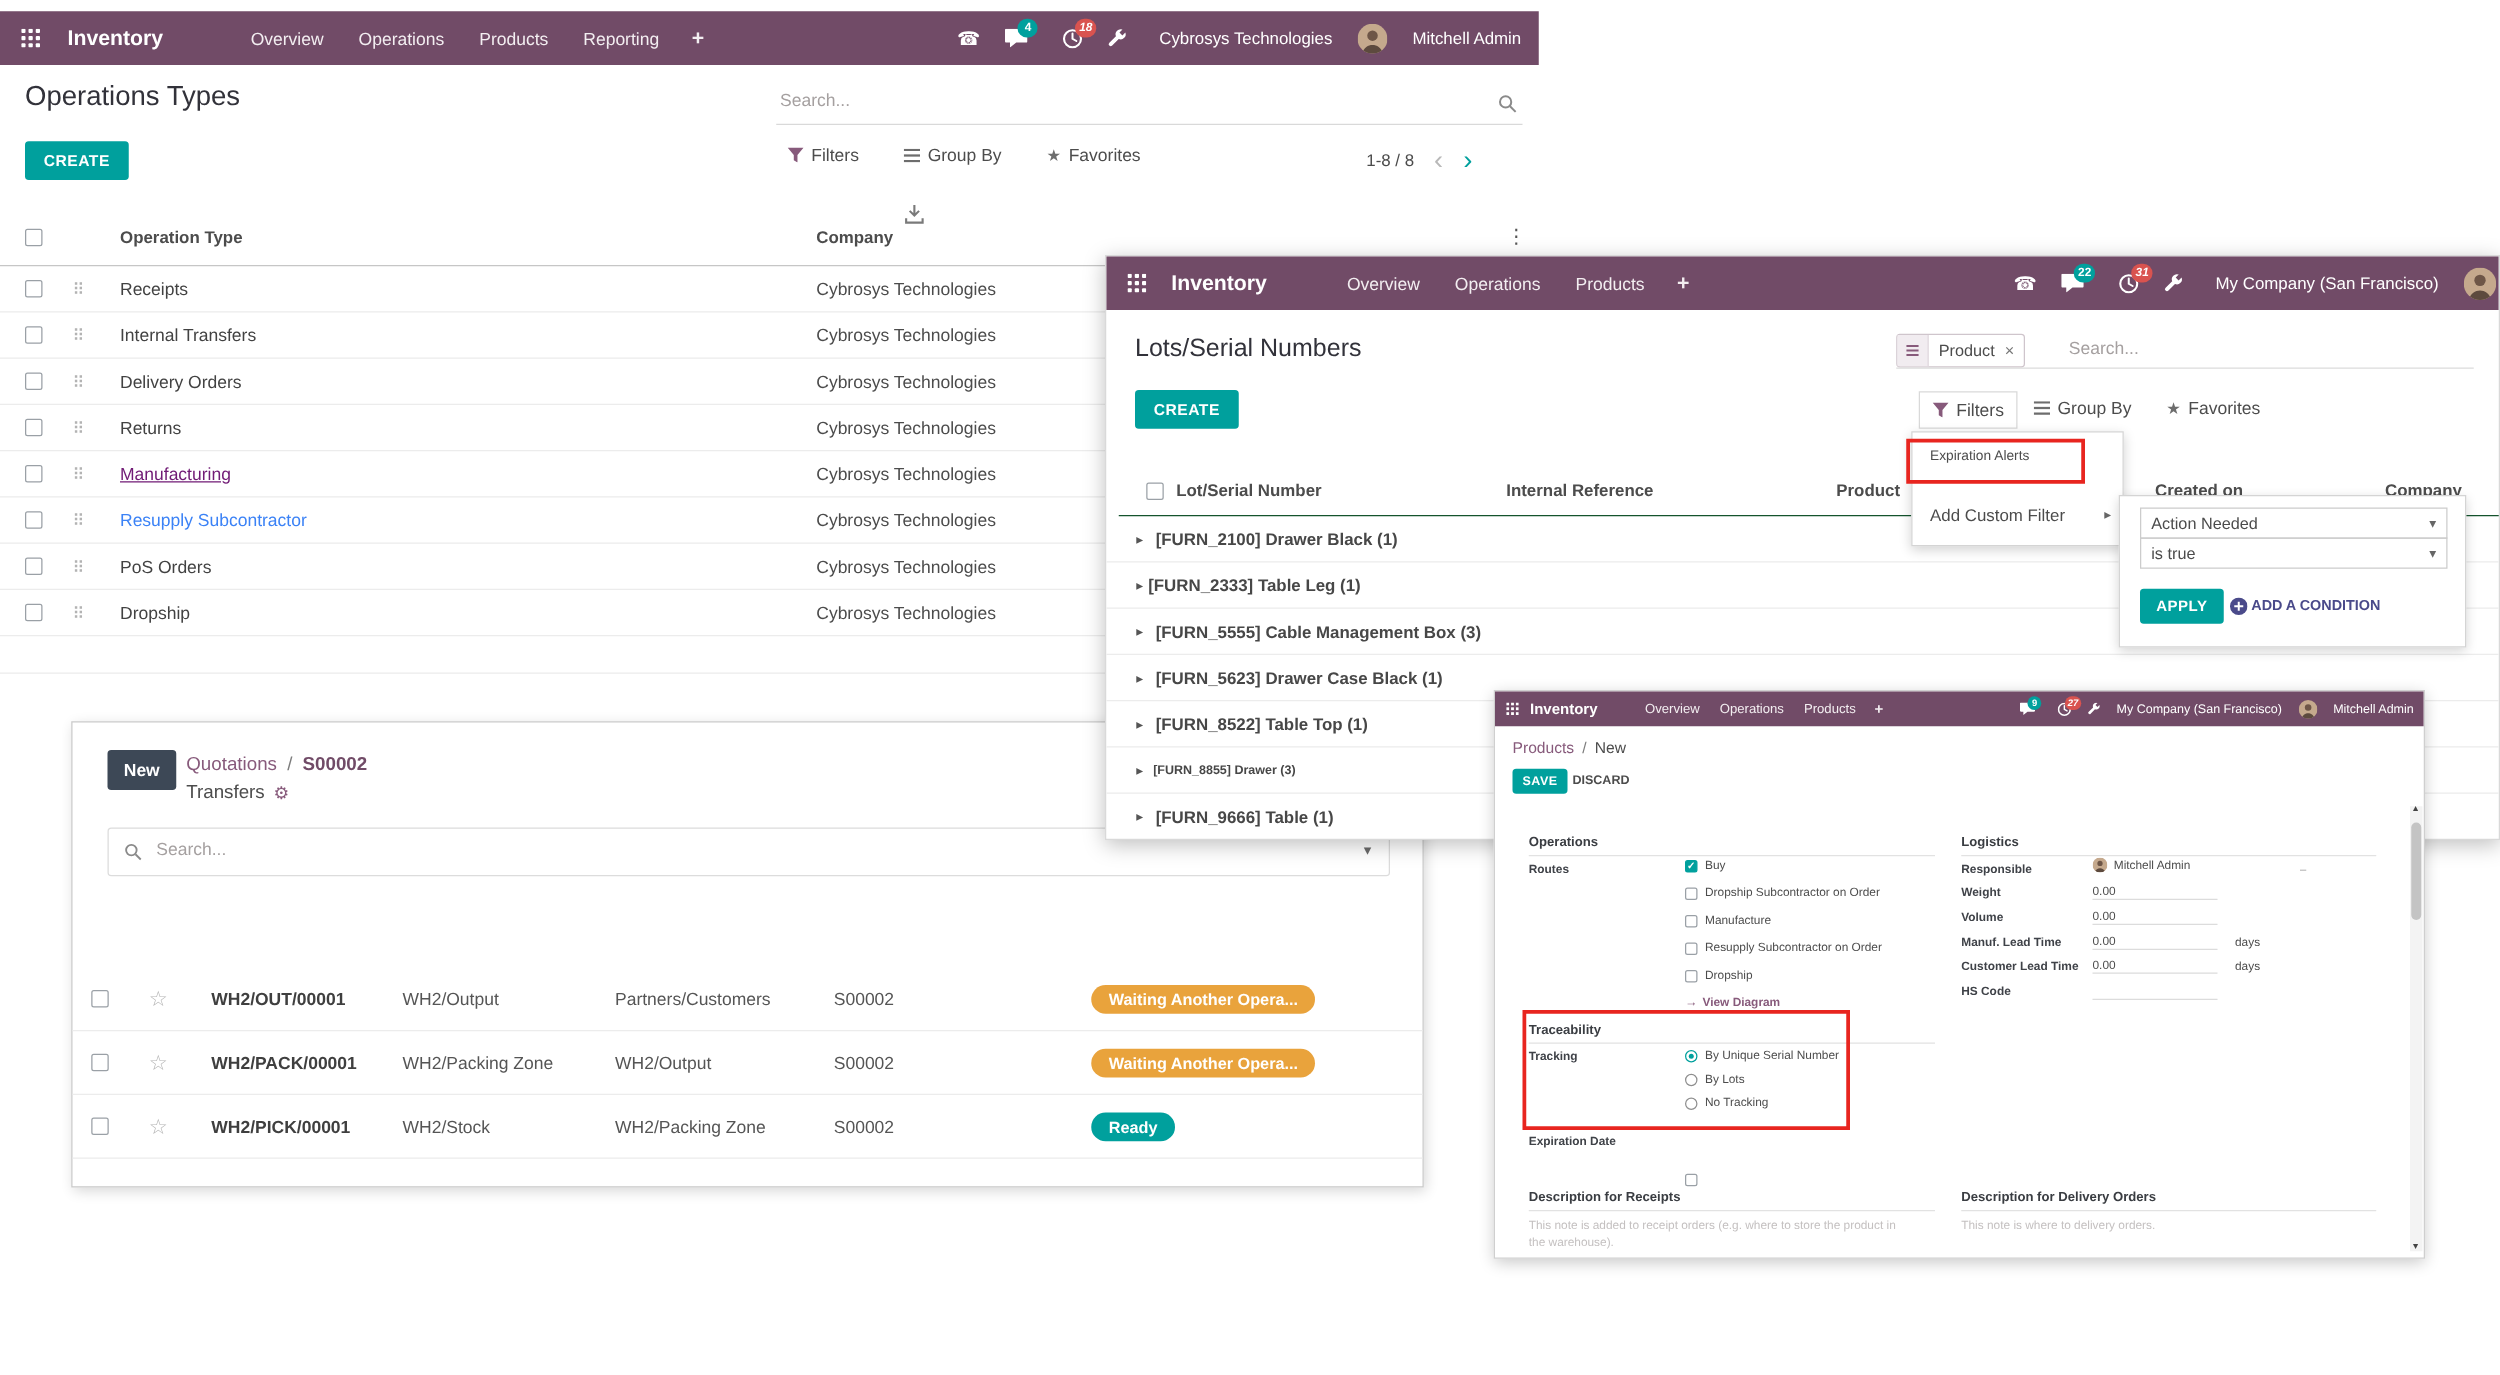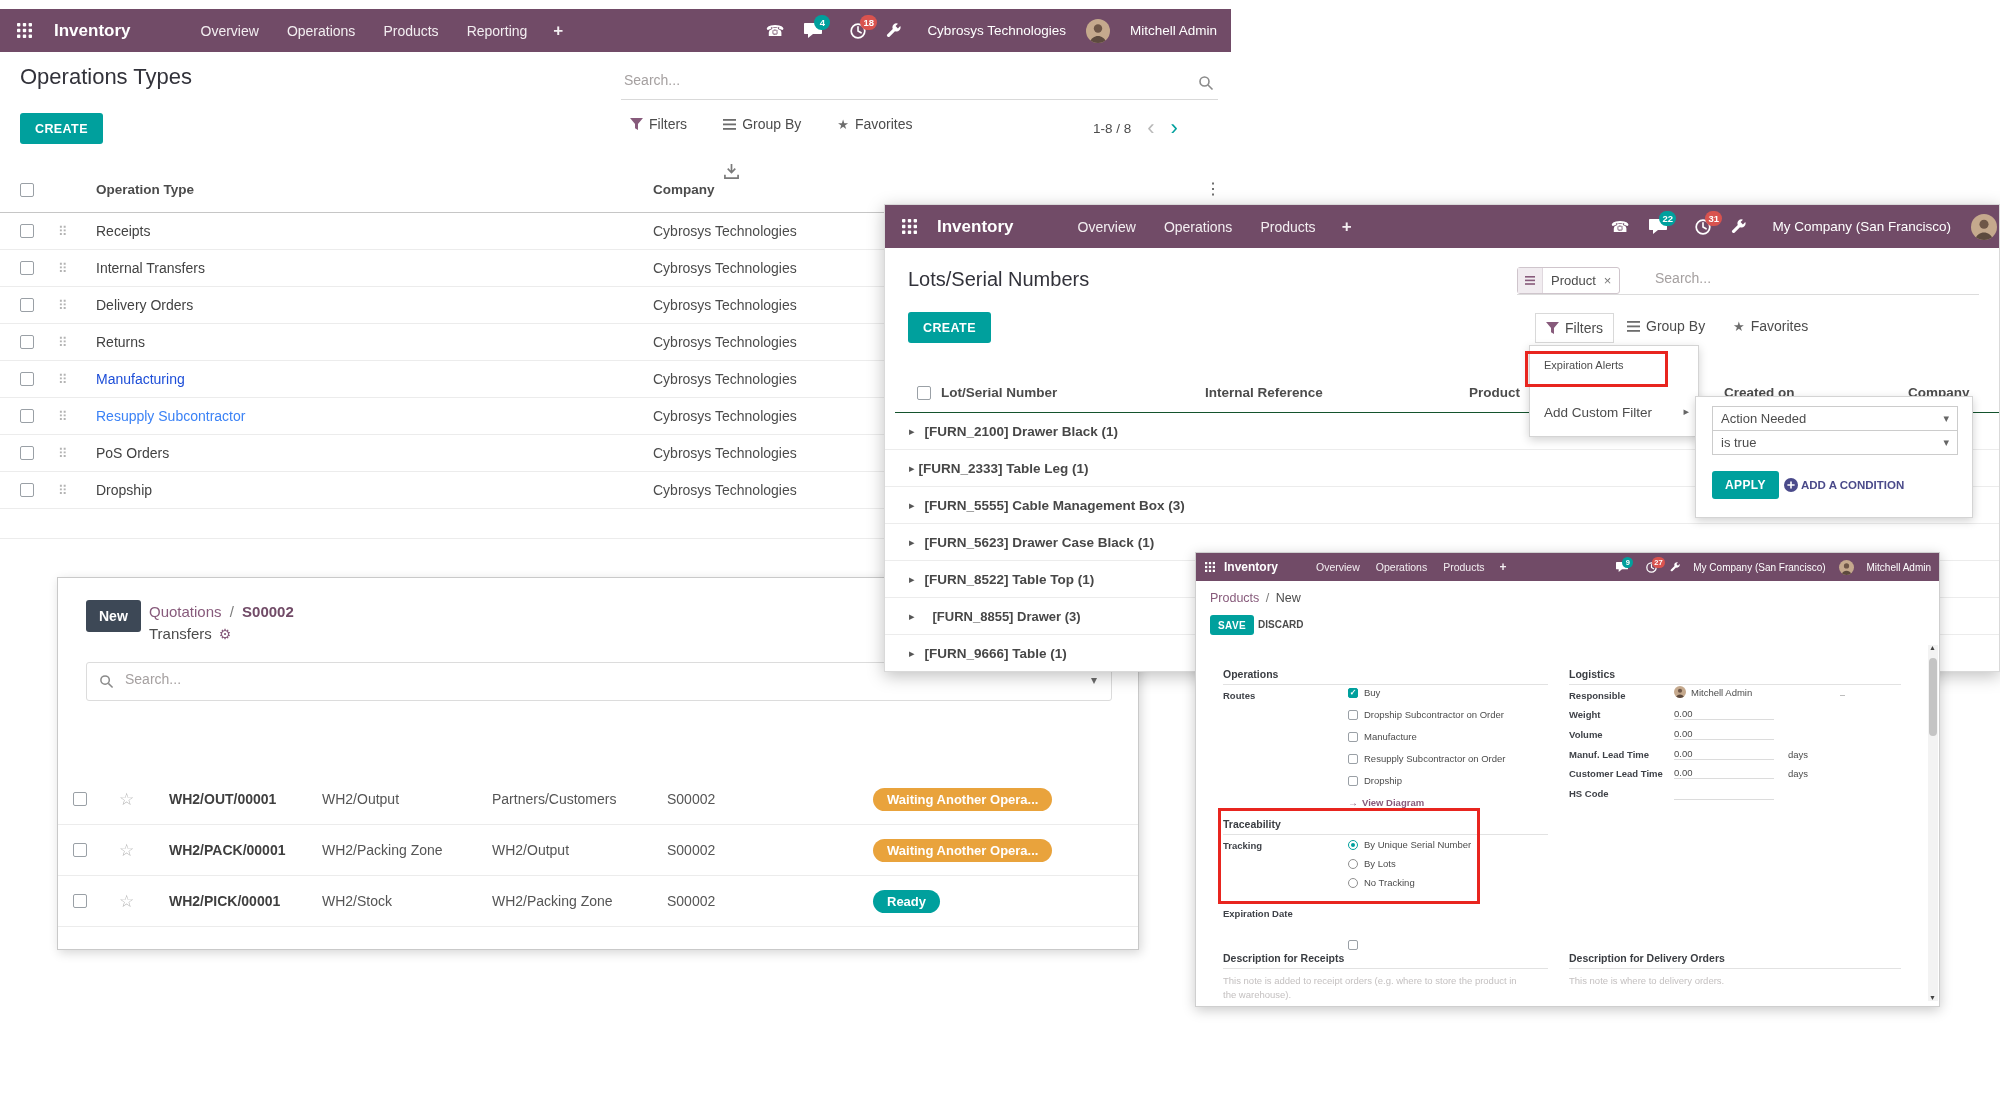--- a/index.html
+++ b/index.html
@@ -6,21 +6,21 @@
   html,body{width:2000px;height:1100px;}
   body{font-family:"Liberation Sans",sans-serif;background:#fff;position:relative;overflow:hidden;color:#4c4c4c;}
   .win{position:absolute;background:#fff;}
   .abs{position:absolute;}
   .flex{display:flex;align-items:center;}
   .ohdr{display:flex;align-items:center;background:#714B67;color:#fff;position:relative;}
   .brand{font-weight:700;color:#fff;}
   .navi{color:#f3eef1;cursor:pointer;white-space:nowrap;}
   .hic{position:relative;display:flex;align-items:center;justify-content:center;cursor:pointer;}
   .bdg{position:absolute;top:-8px;left:10px;background:#00A09D;color:#fff;font-weight:700;border-radius:9px;min-width:16px;height:15px;line-height:15px;padding:0 3px;font-size:9.5px;text-align:center;}
-  .bdg.red{background:#D9534F;}
+  .bdg.red{background:#D9534F;font-style:italic;}
   .bdg.s4{top:-5px;left:6px;min-width:11px;height:11px;line-height:11px;font-size:7.5px;border-radius:6px;padding:0 2px;}
   .btn{background:#00A09D;color:#fff;font-weight:700;border:none;border-radius:3px;cursor:pointer;display:inline-flex;align-items:center;justify-content:center;letter-spacing:.4px;font-family:inherit;}
   .cbx{display:inline-block;background:#fff;border:1px solid #9aa0a6;border-radius:2px;flex:none;width:14px;height:14px;cursor:pointer;position:relative;}
   .cbx.sm{width:10px;height:10px;}
   .cbx.on{background:#00A09D;border-color:#00A09D;}
   .cbx.on::after{content:"✓";position:absolute;color:#fff;font-weight:700;left:0;right:0;top:-2px;text-align:center;font-size:11px;}
   .cbx.sm.on::after{font-size:8px;top:-1px;}
   .rad{display:inline-block;border:1px solid #8f8f8f;border-radius:50%;background:#fff;flex:none;width:10px;height:10px;position:relative;cursor:pointer;}
   .rad.on{border-color:#00A09D;}
   .rad.on::after{content:"";position:absolute;left:2px;top:2px;right:2px;bottom:2px;border-radius:50%;background:#00A09D;}
@@ -185,21 +185,21 @@
         </span>
       <span style="width:38px;color:#b3b3b3;font-size:13px;">⠿</span>
       <span style="width:557px;color:#424242;">Returns</span>
       <span style="flex:1;color:#4c4c4c;">Cybrosys Technologies</span>
     </div>
     <div class="flex rowline" style="height:37px;font-size:14px;">
       <span class="flex" style="width:58px;padding-left:20px;">
           <span class="cbx"></span>
         </span>
       <span style="width:38px;color:#b3b3b3;font-size:13px;">⠿</span>
-      <span style="width:557px;color:#1d4ed8;">Manufacturing</span>
+      <span style="width:557px;color:#701a75;text-decoration:underline;">Manufacturing</span>
       <span style="flex:1;color:#4c4c4c;">Cybrosys Technologies</span>
     </div>
     <div class="flex rowline" style="height:37px;font-size:14px;">
       <span class="flex" style="width:58px;padding-left:20px;">
           <span class="cbx"></span>
         </span>
       <span style="width:38px;color:#b3b3b3;font-size:13px;">⠿</span>
       <span style="width:557px;color:#3b82f6;">Resupply Subcontractor</span>
       <span style="flex:1;color:#4c4c4c;">Cybrosys Technologies</span>
     </div>
@@ -415,21 +415,21 @@
     <div class="flex rowline" style="height:37px;">
       <span style="margin-left:24px;color:#555;font-size:11px;">▸</span>
       <span class="grouprow" style="font-size:13.5px;margin-left:10px;">[FURN_5623] Drawer Case Black (1)</span>
     </div>
     <div class="flex rowline" style="height:37px;">
       <span style="margin-left:24px;color:#555;font-size:11px;">▸</span>
       <span class="grouprow" style="font-size:13.5px;margin-left:10px;">[FURN_8522] Table Top (1)</span>
     </div>
     <div class="flex rowline" style="height:37px;">
       <span style="margin-left:24px;color:#555;font-size:11px;">▸</span>
-      <span class="grouprow" style="font-size:13px;margin-left:18px;">[FURN_8855] Drawer (3)</span>
+      <span class="grouprow" style="font-size:10px;margin-left:8px;">[FURN_8855] Drawer (3)</span>
     </div>
     <div class="flex rowline" style="height:37px;">
       <span style="margin-left:24px;color:#555;font-size:11px;">▸</span>
       <span class="grouprow" style="font-size:13.5px;margin-left:10px;">[FURN_9666] Table (1)</span>
     </div>
   </div>
 
   <div class="abs" style="left:644px;top:140px;width:170px;height:92px;background:#fff;border:1px solid #d4d4d4;box-shadow:0 3px 9px rgba(0,0,0,.18);z-index:5;">
     <div class="abs" style="left:14px;top:13px;font-size:11px;color:#4c4c4c;white-space:nowrap;">Expiration Alerts</div>
     <div class="abs" style="left:14px;top:59px;font-size:13.5px;color:#4c4c4c;white-space:nowrap;">Add Custom Filter</div>

